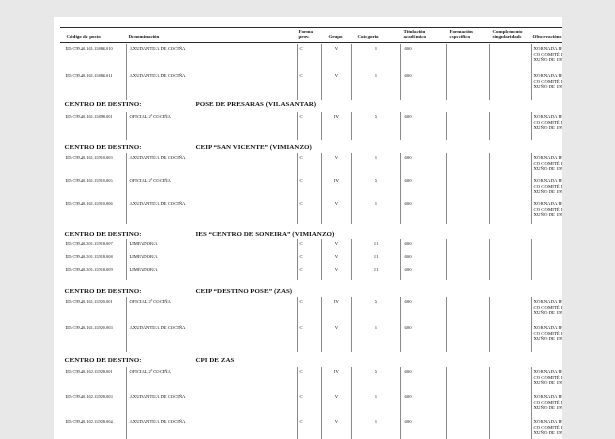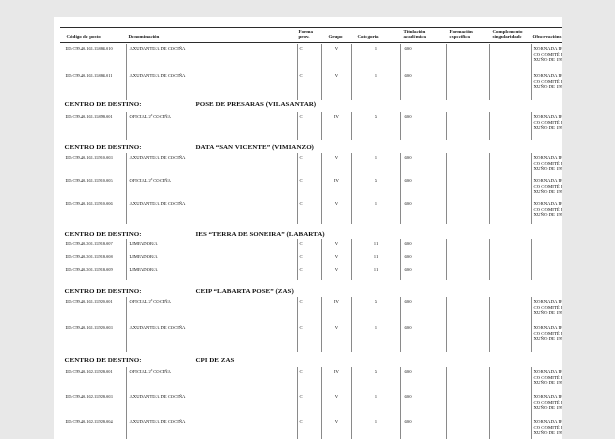--- a/index.html
+++ b/index.html
@@ -119,21 +119,21 @@
         <div class="cell"></div>
         <div class="cell"></div>
         <div class="cell"></div>
         <div class="cell"></div>
         <div class="cell"></div>
     </div>
   </div>
 
   <div class="centro" id="h2c">
     <span class="lbl">CENTRO DE DESTINO:</span>
-    <span class="name">DATA “SAN VICENTE” (VIMIANZO)</span>
+    <span class="name">CEIP “SAN VICENTE” (VIMIANZO)</span>
   </div>
   <div class="block" id="b2">
     <div class="row grid">
       <div class="cell c-code">ED.C99.40.161.15910.003</div>
       <div class="cell c-den">AXUDANTE/A DE COCIÑA</div>
       <div class="cell c-forma">C</div>
       <div class="cell c-grupo">V</div>
       <div class="cell c-cat">1</div>
       <div class="cell c-tit">600</div>
       <div class="cell c-form"></div>
@@ -170,21 +170,21 @@
         <div class="cell"></div>
         <div class="cell"></div>
         <div class="cell"></div>
         <div class="cell"></div>
         <div class="cell"></div>
     </div>
   </div>
 
   <div class="centro" id="h3c">
     <span class="lbl">CENTRO DE DESTINO:</span>
-    <span class="name">IES “TERRA DE SONEIRA” (LABARTA)</span>
+    <span class="name">IES “CENTRO DE SONEIRA” (VIMIANZO)</span>
   </div>
   <div class="block" id="b3">
     <div class="row grid">
       <div class="cell c-code">ED.C99.40.301.15918.007</div>
       <div class="cell c-den">LIMPADOR/A</div>
       <div class="cell c-forma">C</div>
       <div class="cell c-grupo">V</div>
       <div class="cell c-cat">11</div>
       <div class="cell c-tit">600</div>
       <div class="cell c-form"></div>
@@ -221,21 +221,21 @@
         <div class="cell"></div>
         <div class="cell"></div>
         <div class="cell"></div>
         <div class="cell"></div>
         <div class="cell"></div>
     </div>
   </div>
 
   <div class="centro" id="h4c">
     <span class="lbl">CENTRO DE DESTINO:</span>
-    <span class="name">CEIP “LABARTA POSE” (ZAS)</span>
+    <span class="name">CEIP “DESTINO POSE” (ZAS)</span>
   </div>
   <div class="block" id="b4">
     <div class="row grid">
       <div class="cell c-code">ED.C99.40.161.15920.001</div>
       <div class="cell c-den">OFICIAL 2ª COCIÑA</div>
       <div class="cell c-forma">C</div>
       <div class="cell c-grupo">IV</div>
       <div class="cell c-cat">5</div>
       <div class="cell c-tit">600</div>
       <div class="cell c-form"></div>

